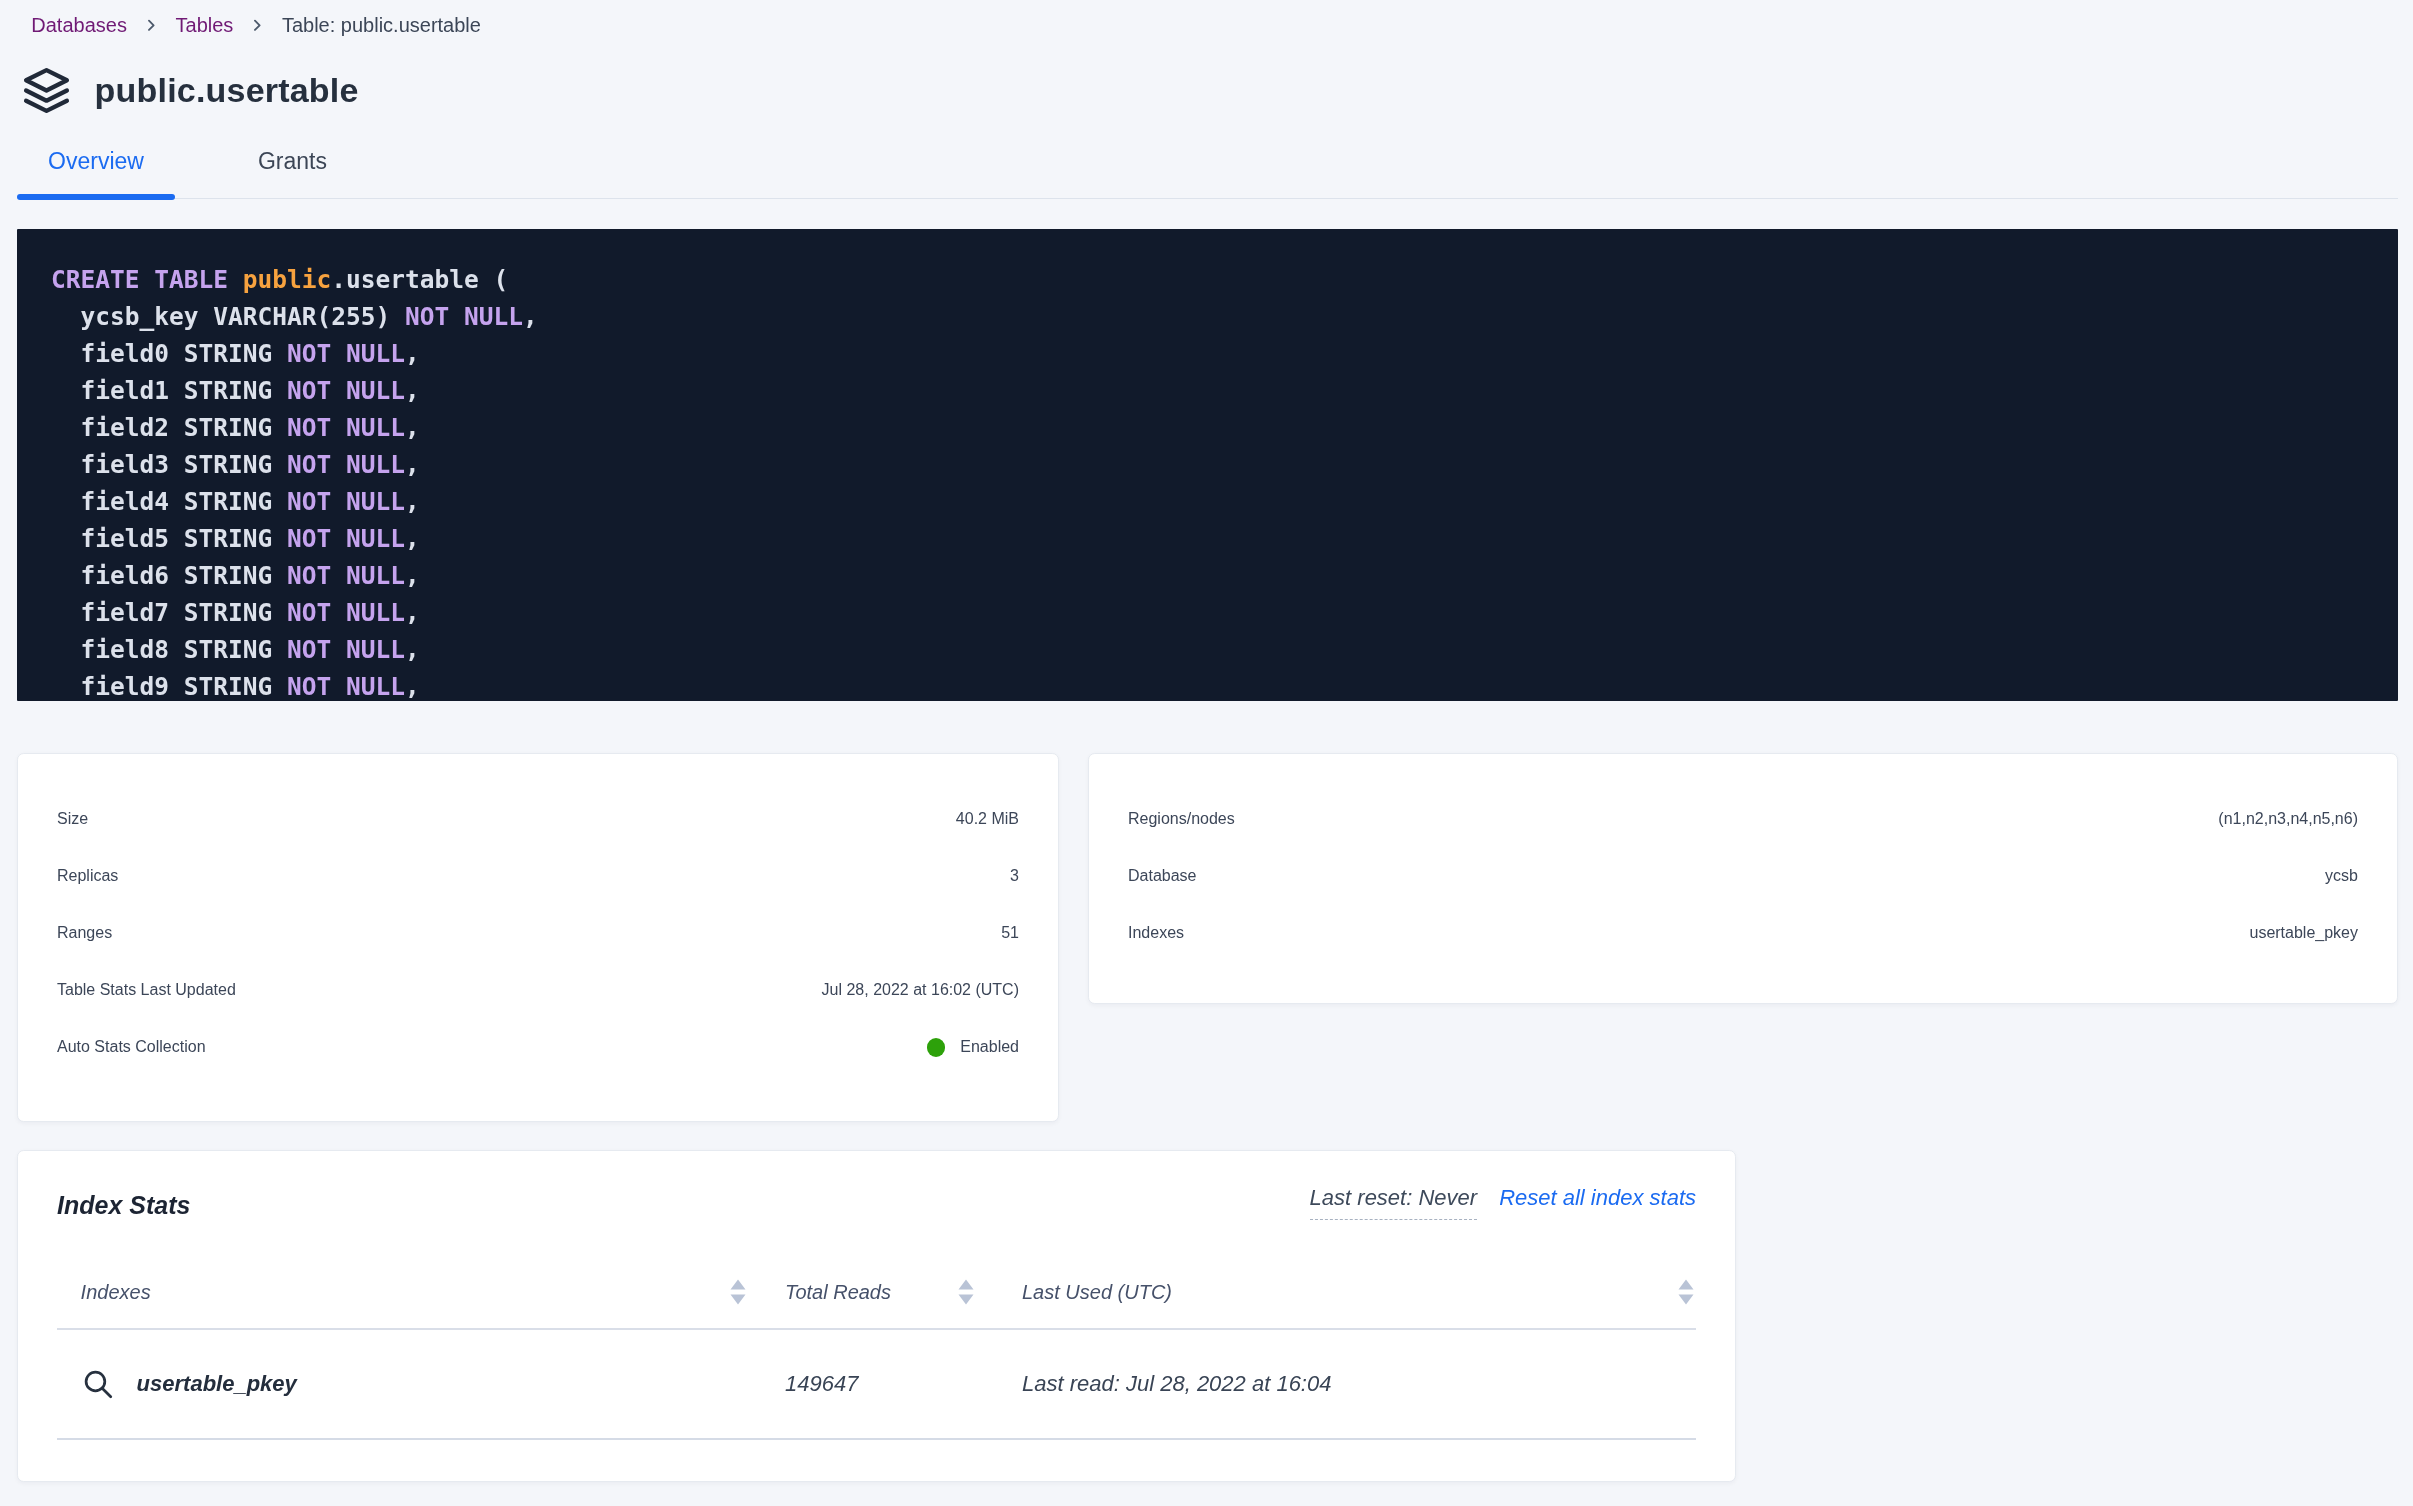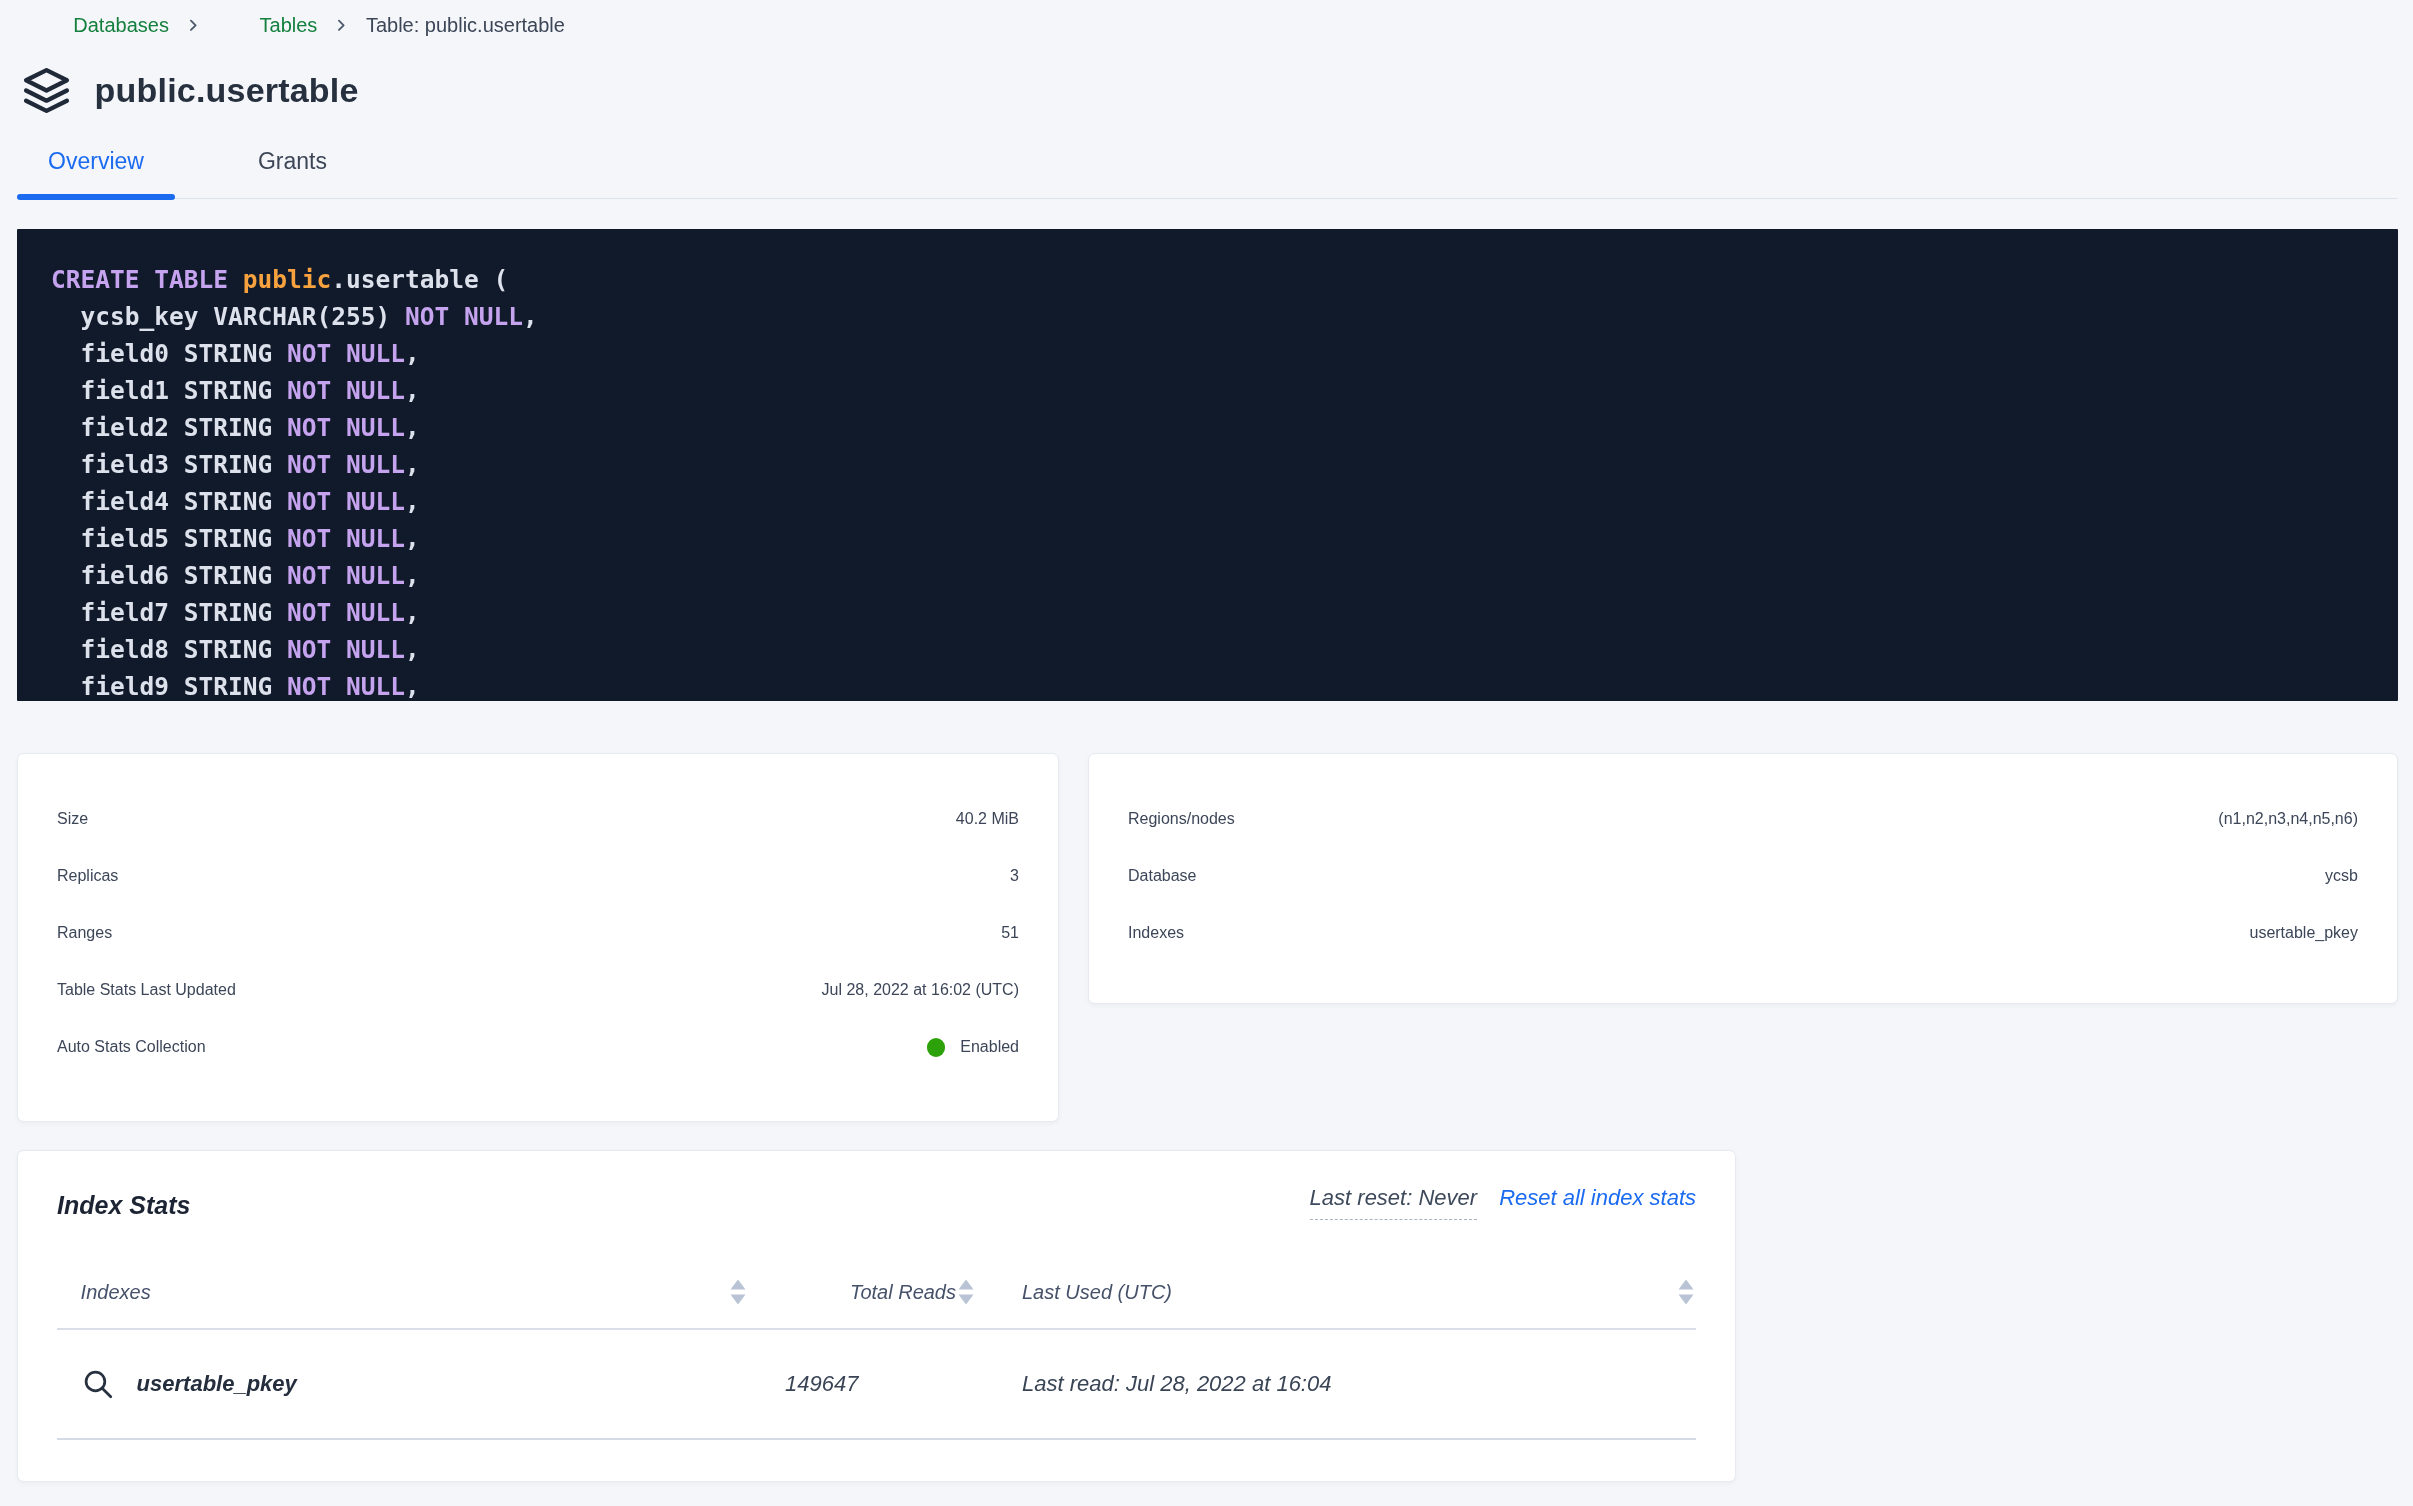--- a/index.html
+++ b/index.html
@@ -6,21 +6,21 @@
   html, body { width: 2413px; height: 1506px; overflow: hidden; }
   body {
     background: #f4f6fa;
     font-family: "Liberation Sans", sans-serif;
     color: #394455;
   }
   .page { width: 2413px; height: 1506px; padding: 0 15px 0 17px; overflow: hidden; }
 
   
   .breadcrumb { display: flex; align-items: center; padding: 13.5px 0 0 14.3px; font-size: 20px; }
-  .crumb-link { color: #15803d; text-decoration: none; cursor: pointer; margin-left: 42px; }
+  .crumb-link { color: #701a75; text-decoration: none; cursor: pointer; }
   .crumb-current { color: #3c4657; }
   .crumb-sep { display: inline-flex; margin: 0 15px; color: #4d5a6c; }
 
   
   .title-row { display: flex; align-items: center; margin-top: 29px; padding-left: 5px; }
   .title-icon { width: 49px; height: 49px; color: #202938; }
   .page-title { margin-left: 23.6px; font-size: 34px; font-weight: 600; color: #26303e; letter-spacing: 0.2px; }
 
   
   .tabs { display: flex; margin-top: 25px; border-bottom: 1.7px solid #dde3ec; }
@@ -71,21 +71,21 @@
   .index-head-right { display: flex; align-items: baseline; }
   .last-reset { font-size: 22px; color: #3e4a5b; padding-bottom: 8px;
                 border-bottom: 1.7px dashed #a8b2c1; cursor: default; }
   .reset-link { font-size: 22px; color: #1b6bf1; margin-left: 22px; text-decoration: none; cursor: pointer; }
 
   .tbl-header { display: flex; align-items: center; margin-top: 37px; height: 73px;
                 border-bottom: 2.5px solid #d9dee8; font-size: 20px; color: #46516a; }
   .tbl-row { display: flex; align-items: center; height: 110px;
              border-bottom: 2.5px solid #d5dbe6; font-size: 22px; color: #394455; }
   .col1 { flex: 0 0 691px; display: flex; align-items: center; justify-content: space-between; padding-left: 23.6px; }
-  .col2 { flex: 0 0 211px; display: flex; align-items: center; justify-content: flex-end; padding-left: 20px; margin-left: 17px; }
+  .col2 { flex: 0 0 211px; display: flex; align-items: center; justify-content: space-between; padding-left: 20px; margin-left: 17px; }
   .col3 { flex: 1; display: flex; align-items: center; justify-content: space-between; margin-left: 46px; gap: 7px; }
   .cell1 { flex: 0 0 691px; display: flex; align-items: center; padding-left: 23.6px; }
   .cell2 { flex: 0 0 211px; padding-left: 20px; margin-left: 17px; }
   .cell3 { flex: 1; margin-left: 46px; }
   .sort-icon { display: inline-flex; flex-direction: column; align-items: center; cursor: pointer; }
   .index-name { font-weight: 700; color: #242e3d; margin-left: 22px; cursor: pointer; }
   .mag-icon { display: inline-flex; color: #27313f; }
 </style>
 </head>
 <body>

